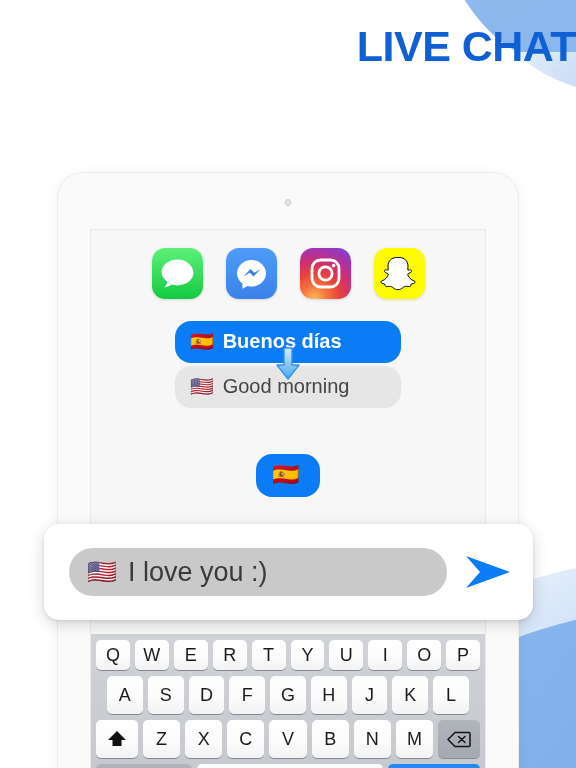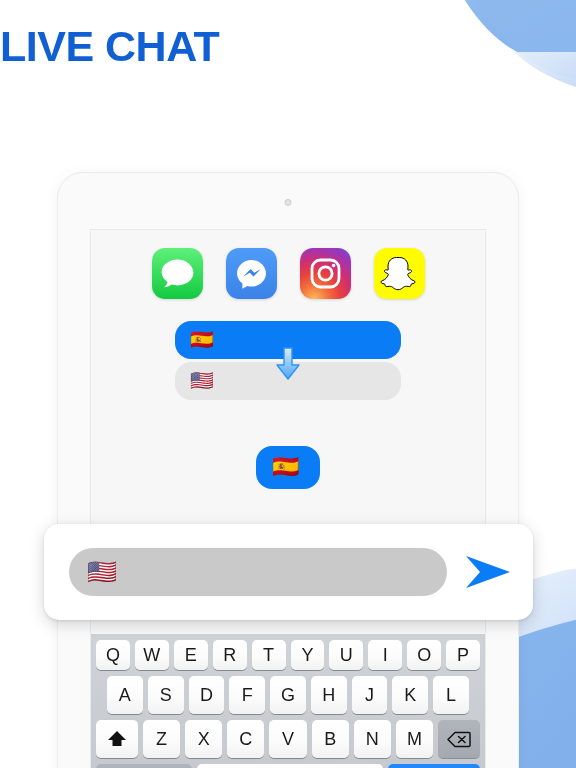--- a/index.html
+++ b/index.html
@@ -13,21 +13,21 @@
 
   
   .deco { position:absolute; pointer-events:none; }
   .deco-tr { top:-10px; right:-20px; width:190px; height:150px; }
   .deco-br { bottom:-30px; right:-40px; width:180px; height:230px; }
 
   
   .headline {
     position:absolute;
     top:22px; left:0; right:0;
-    text-align:left;
+    text-align:right;
     font-weight:800;
     font-size:43px;
     line-height:1.12;
     letter-spacing:-0.5px;
     color:#1060d4;
     z-index:5;
   }
   .headline .l2 { display:block; }
 
   
@@ -276,24 +276,26 @@
         </svg>
       </div>
 
     </div>
 
     <div class="msg-group">
       <div class="pair">
 
         <div class="bubble bub-blue tail-l">
           <span class="flag">🇪🇸</span>
+          <span class="txt">Buenos días</span>
         </div>
 
         <div class="bubble bub-gray tail-gl" style="margin-top:3px;">
           <span class="flag">🇺🇸</span>
+          <span class="txt">Good morning</span>
         </div>
 
         <svg class="xlate-arrow" viewBox="0 0 30 34">
           <defs>
             <linearGradient id="arrg" x1="0" y1="0" x2="0" y2="1">
               <stop offset="0%" stop-color="#d7ecff"></stop>
               <stop offset="100%" stop-color="#4aa6f5"></stop>
             </linearGradient>
           </defs>
           <path d="M11 1 L19 1 L19 18 L26 18 L15 32 L4 18 L11 18 Z" fill="url(#arrg)" stroke="#2f93ee" stroke-width="1.4" stroke-linejoin="round"></path>
@@ -361,19 +363,20 @@
         <div class="key key-label">Label</div>
       </div>
 
     </div>
   </div>
 </div>
 
 <div class="input-card">
   <div class="input-pill" title="Type a message">
     <span class="flag">🇺🇸</span>
+    <span class="val">I love you :)</span>
   </div>
   <div class="send-btn">
     <svg width="50" height="40" viewBox="0 0 50 40">
       <path d="M3 4 L47 20 L3 36 L17 20 Z" fill="#0a7cf5"></path>
     </svg>
   </div>
 </div>
 
 </body></html>

